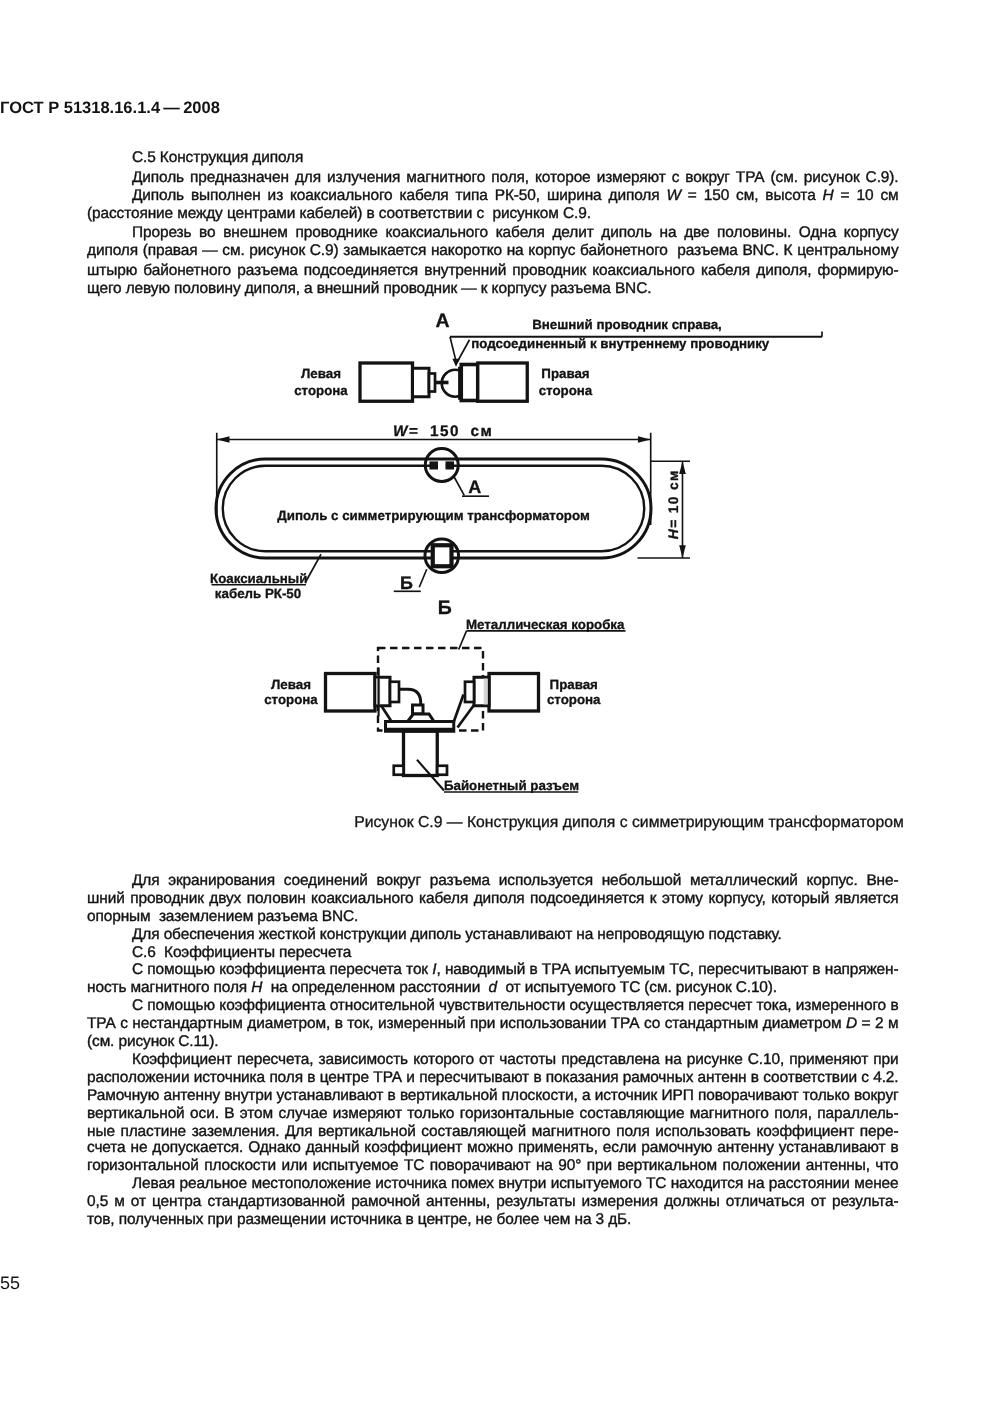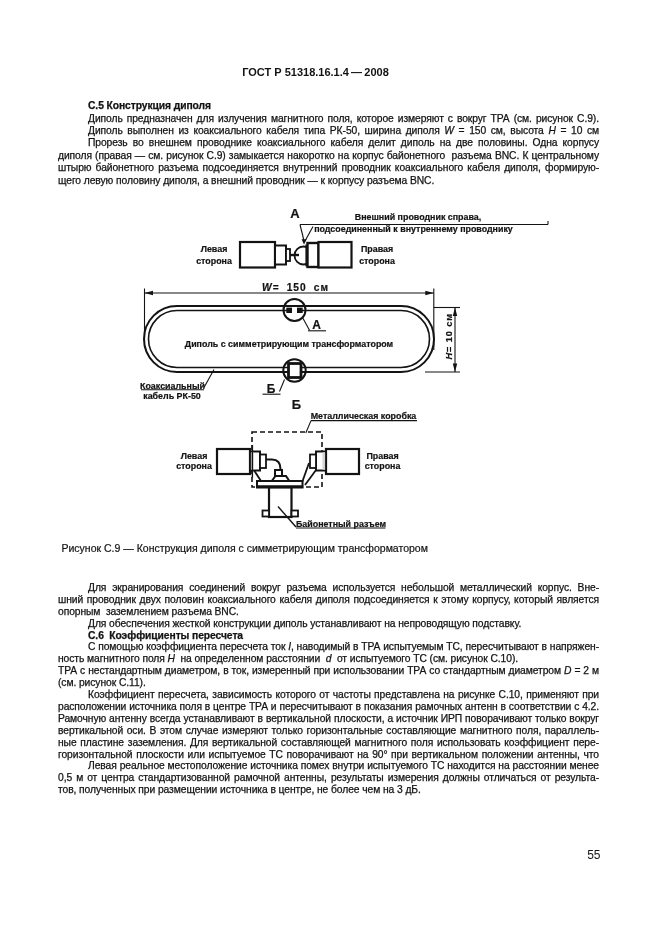--- a/index.html
+++ b/index.html
@@ -1,54 +1,57 @@
 <!DOCTYPE html>
 <html lang="ru"><head><meta charset="utf-8">
 <style>
   html,body{margin:0;padding:0}
   body{width:661px;height:936px;background:#fff;font-family:"Liberation Sans",sans-serif;color:#131313;position:relative;overflow:hidden}
-  .hdr{position:absolute;top:67.2px;left:0;width:631px;text-align:center;font-weight:bold;font-size:11px;line-height:11px;letter-spacing:0}
+  .hdr{position:absolute;top:67.2px;left:0;width:631px;text-align:left;font-weight:bold;font-size:11px;line-height:11px;letter-spacing:0}
   .txt{position:absolute;left:58px;width:541px;font-size:10.3px;letter-spacing:-0.08px;line-height:12.4px;-webkit-text-stroke:.25px #131313}
   .txt div{white-space:nowrap}
   .j{text-align:justify;text-align-last:justify;white-space:normal !important}
   .in{text-indent:30px}
-  .b{font-weight:bold}
-  .cap{position:absolute;left:61.5px;width:541px;text-align:left;font-size:10.5px;-webkit-text-stroke:.2px #131313}
-  .pnum{position:absolute;top:849px;line-height:13.5px;left:0;width:600.5px;text-align:right;font-size:12px}
+  .b{font-weight:normal}
+  .cap{position:absolute;left:61.5px;width:541px;text-align:right;font-size:10.5px;-webkit-text-stroke:.2px #131313}
+  .pnum{position:absolute;top:849px;line-height:13.5px;left:0;width:600.5px;font-size:12px}
 </style></head>
 <body>
 <div class="hdr">ГОСТ Р 51318.16.1.4 — 2008</div>
 
 <div class="txt" style="top:100.2px">
 <div class="b in">С.5 Конструкция диполя</div>
 <div class="j in">Диполь предназначен для излучения магнитного поля, которое измеряют с вокруг ТРА (см. рисунок С.9).</div>
 <div class="j in">Диполь выполнен из коаксиального кабеля типа РК-50, ширина диполя <i>W</i> = 150 см, высота <i>H</i> = 10 см</div>
+<div>(расстояние между центрами кабелей) в соответствии с&nbsp; рисунком С.9.</div>
 <div class="j in">Прорезь во внешнем проводнике коаксиального кабеля делит диполь на две половины. Одна корпусу</div>
 <div class="j">диполя (правая — см. рисунок С.9) замыкается накоротко на корпус байонетного&nbsp; разъема BNC. К центральному</div>
 <div class="j">штырю байонетного разъема подсоединяется внутренний проводник коаксиального кабеля диполя, формирую-</div>
 <div>щего левую половину диполя, а внешний проводник — к корпусу разъема BNC.</div>
 </div>
 
 <div class="cap" style="top:541.5px;line-height:12px">Рисунок С.9 — Конструкция диполя с симметрирующим трансформатором</div>
 
 <div class="txt" style="top:581.9px;line-height:11.9px">
 <div class="j in">Для экранирования соединений вокруг разъема используется небольшой металлический корпус. Вне-</div>
 <div class="j">шний проводник двух половин коаксиального кабеля диполя подсоединяется к этому корпусу, который является</div>
 <div>опорным&nbsp; заземлением разъема BNC.</div>
 <div class="in">Для обеспечения жесткой конструкции диполь устанавливают на непроводящую подставку.</div>
 <div class="b in">С.6&nbsp; Коэффициенты пересчета</div>
 <div class="j in">С помощью коэффициента пересчета ток <i>I</i>, наводимый в ТРА испытуемым ТС, пересчитывают в напряжен-</div>
 <div>ность магнитного поля <i>Н</i>&nbsp; на определенном расстоянии&nbsp; <i>d</i>&nbsp; от испытуемого ТС (см. рисунок С.10).</div>
+<div class="j in">С помощью коэффициента относительной чувствительности осуществляется пересчет тока, измеренного в</div>
 <div class="j">ТРА с нестандартным диаметром, в ток, измеренный при использовании ТРА со стандартным диаметром <i>D</i> = 2 м</div>
 <div>(см. рисунок С.11).</div>
 <div class="j in">Коэффициент пересчета, зависимость которого от частоты представлена на рисунке С.10, применяют при</div>
 <div class="j">расположении источника поля в центре ТРА и пересчитывают в показания рамочных антенн в соответствии с 4.2.</div>
-<div class="j">Рамочную антенну всегда устанавливают в вертикальной плоскости, а источник ИРП поворачивают только вокруг</div>
+<div class="j">Рамочную антенну внутри устанавливают в вертикальной плоскости, а источник ИРП поворачивают только вокруг</div>
 <div class="j">вертикальной оси. В этом случае измеряют только горизонтальные составляющие магнитного поля, параллель-</div>
 <div class="j">ные пластине заземления. Для вертикальной составляющей магнитного поля использовать коэффициент пере-</div>
+<div class="j">счета не допускается. Однако данный коэффициент можно применять, если рамочную антенну устанавливают в</div>
 <div class="j">горизонтальной плоскости или испытуемое ТС поворачивают на 90° при вертикальном положении антенны, что</div>
 <div class="j in">Левая реальное местоположение источника помех внутри испытуемого ТС находится на расстоянии менее</div>
 <div class="j">0,5 м от центра стандартизованной рамочной антенны, результаты измерения должны отличаться от результа-</div>
 <div>тов, полученных при размещении источника в центре, не более чем на 3 дБ.</div>
 </div>
 
 <div class="pnum">55</div>
 
 <svg style="position:absolute;left:100px;top:200px" width="500" height="340" viewBox="0 0 500 340">
 <style>

